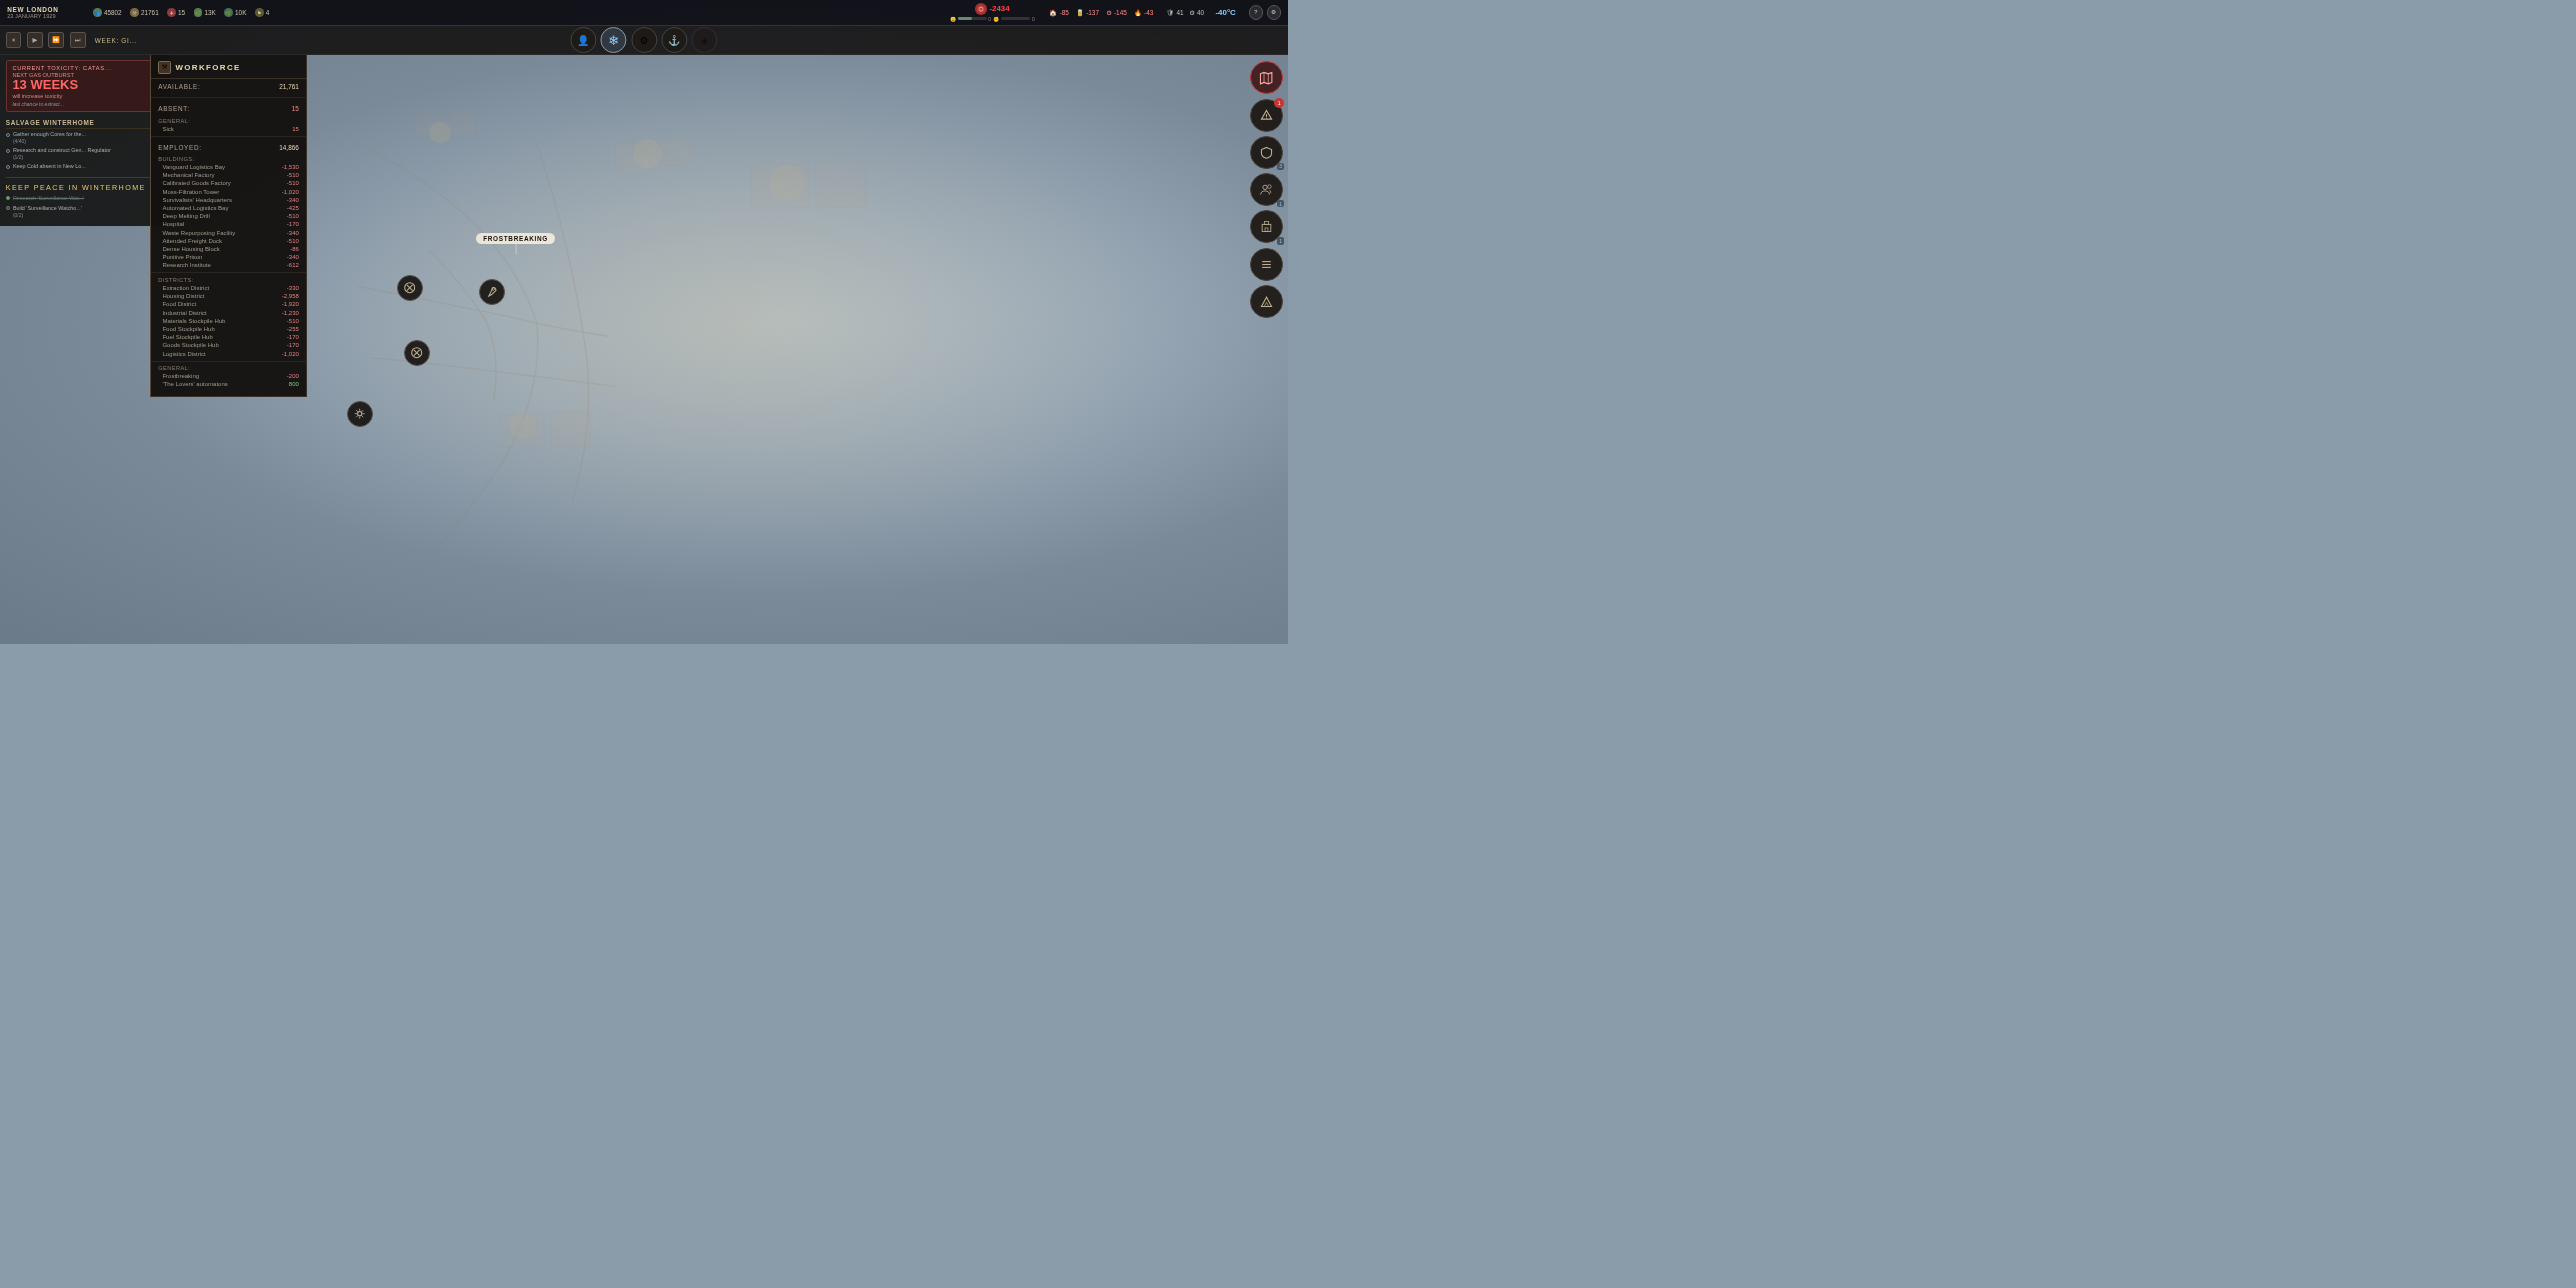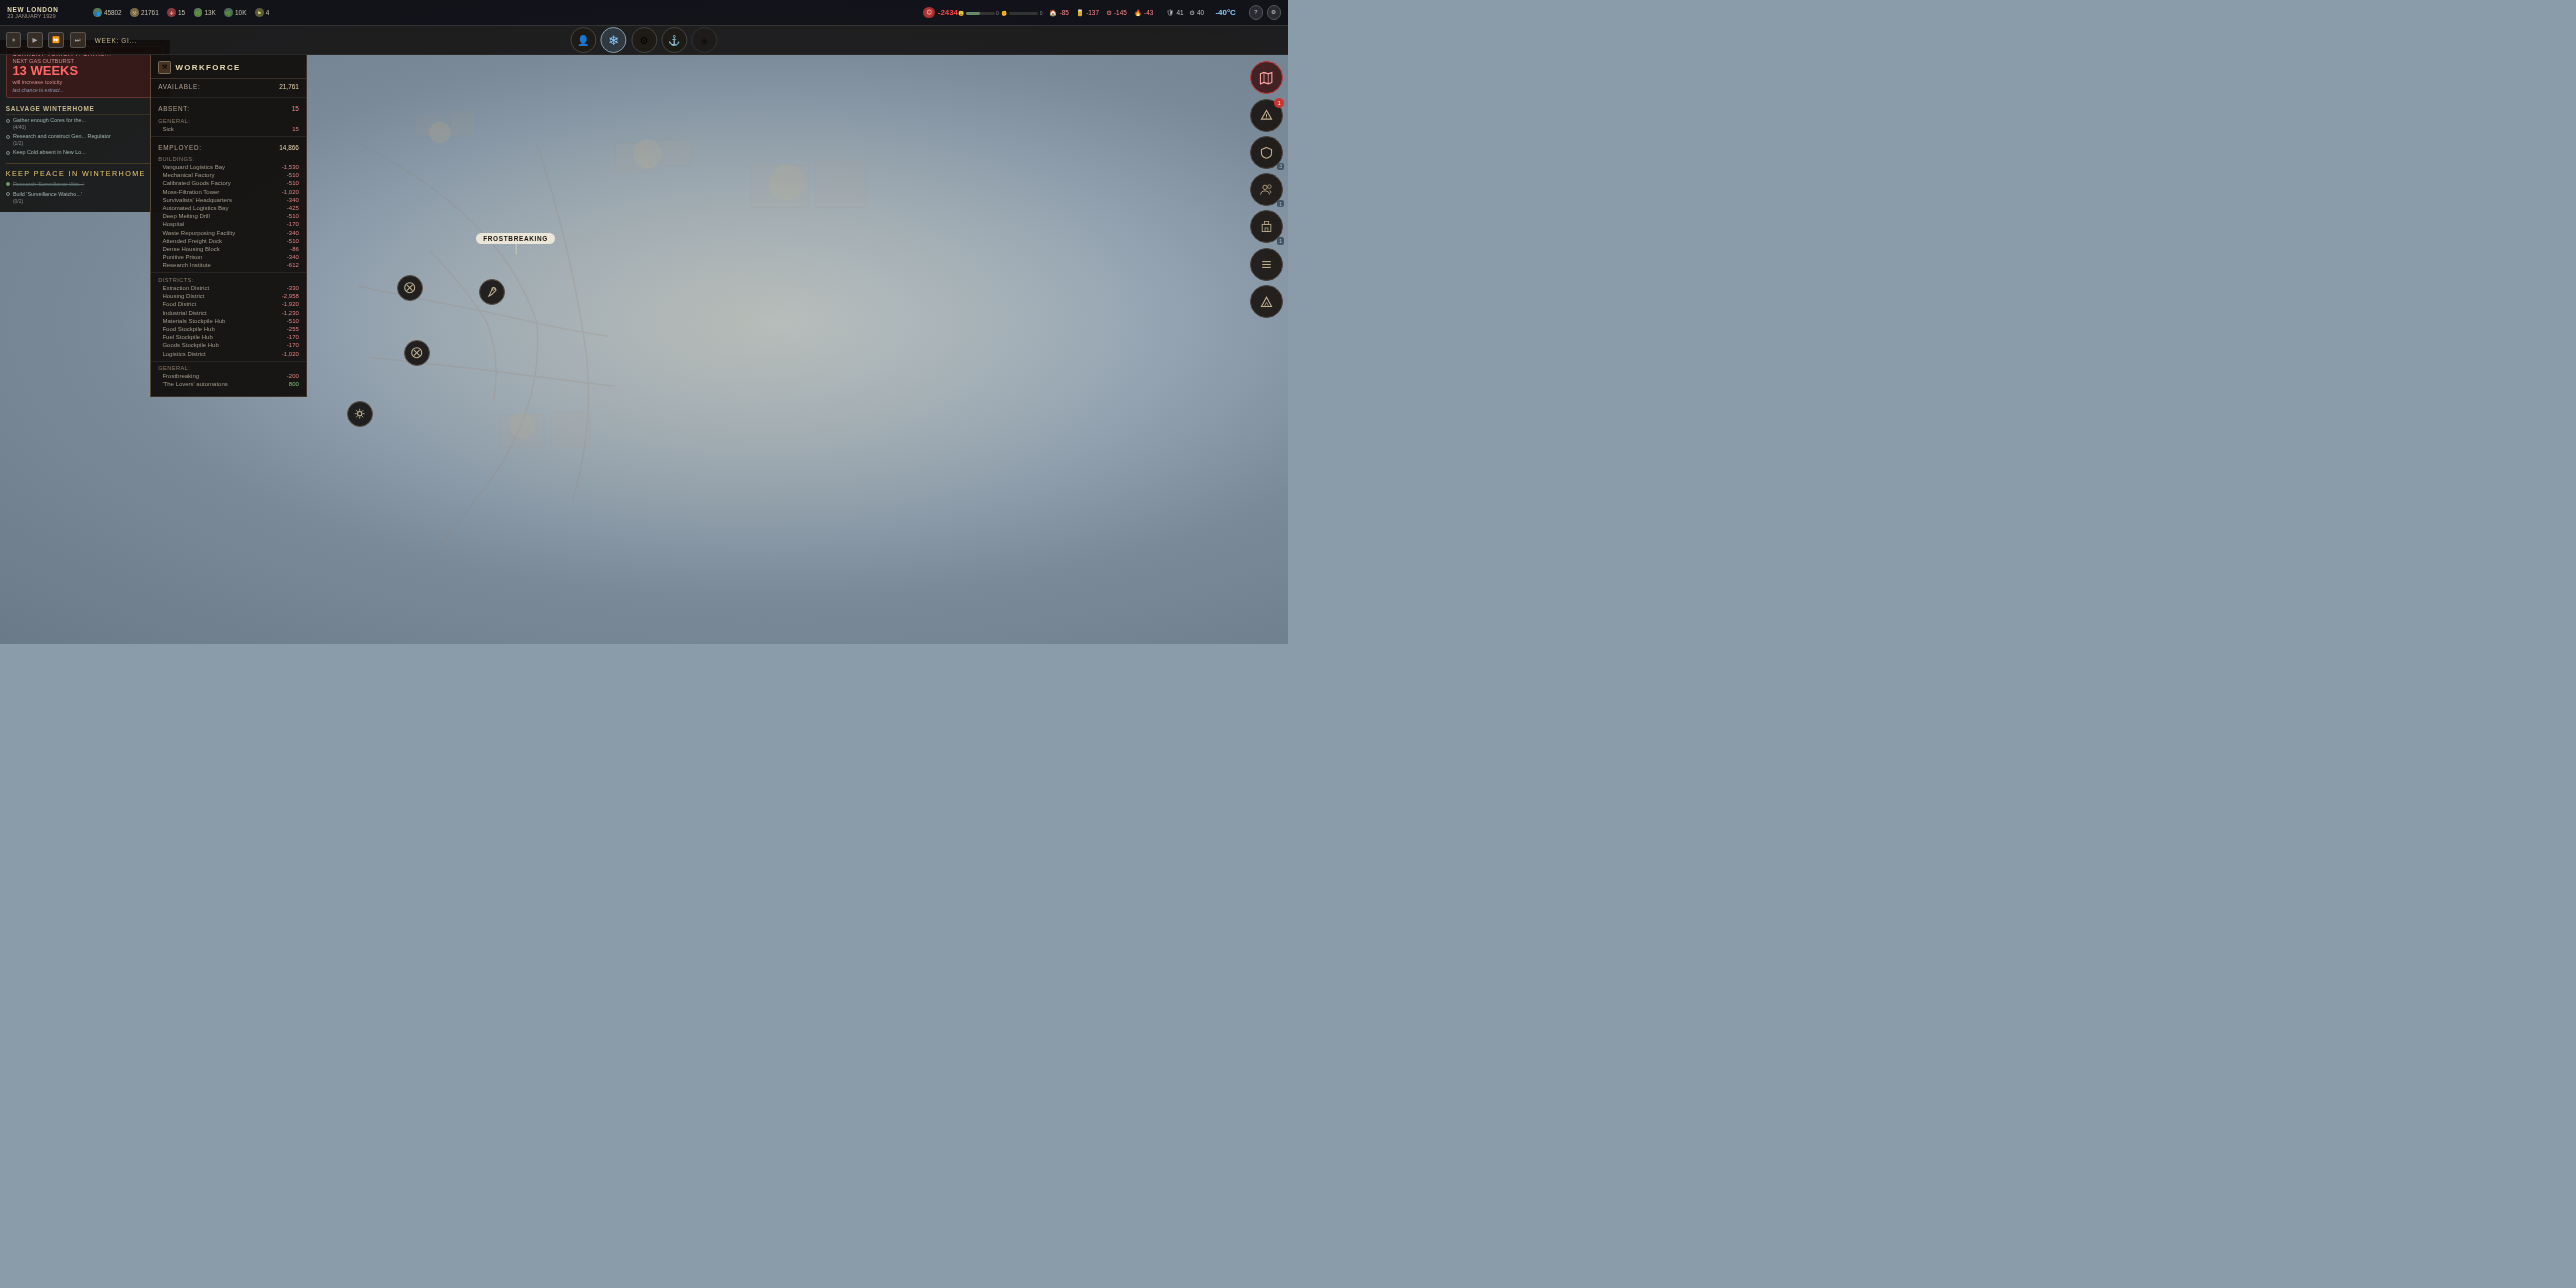--- a/index.html
+++ b/index.html
@@ -89,20 +89,21 @@
       justify-content: center;
       font-size: 5px;
     }
 
     .icon-pop { background: #5a7a5a; color: #8fcc8f; }
     .icon-worker { background: #7a6a4a; color: #d4b870; }
     .icon-sick { background: #8a3a3a; color: #ff8888; }
 
     .hud-center {
       display: flex;
+      flex-direction: column;
       align-items: center;
       min-width: 100px;
     }
 
     .hud-main-resource {
       display: flex;
       align-items: center;
       gap: 2.9px;
       color: #ff4444;
       font-size: 7.9px;
@@ -219,21 +220,21 @@
     }
 
     .tb-icon.active {
       border-color: #8899aa;
       background: rgba(50,60,70,0.9);
     }
 
     
     #left-panel {
       position: absolute;
-      top: 40px;
+      top: 54px;
       left: 0;
       width: 170px;
       background: rgba(10,8,6,0.82);
       z-index: 50;
       padding: 5.7px;
       border-right: 0.7px solid #333;
     }
 
     .toxicity-panel {
       background: rgba(80,20,20,0.5);

